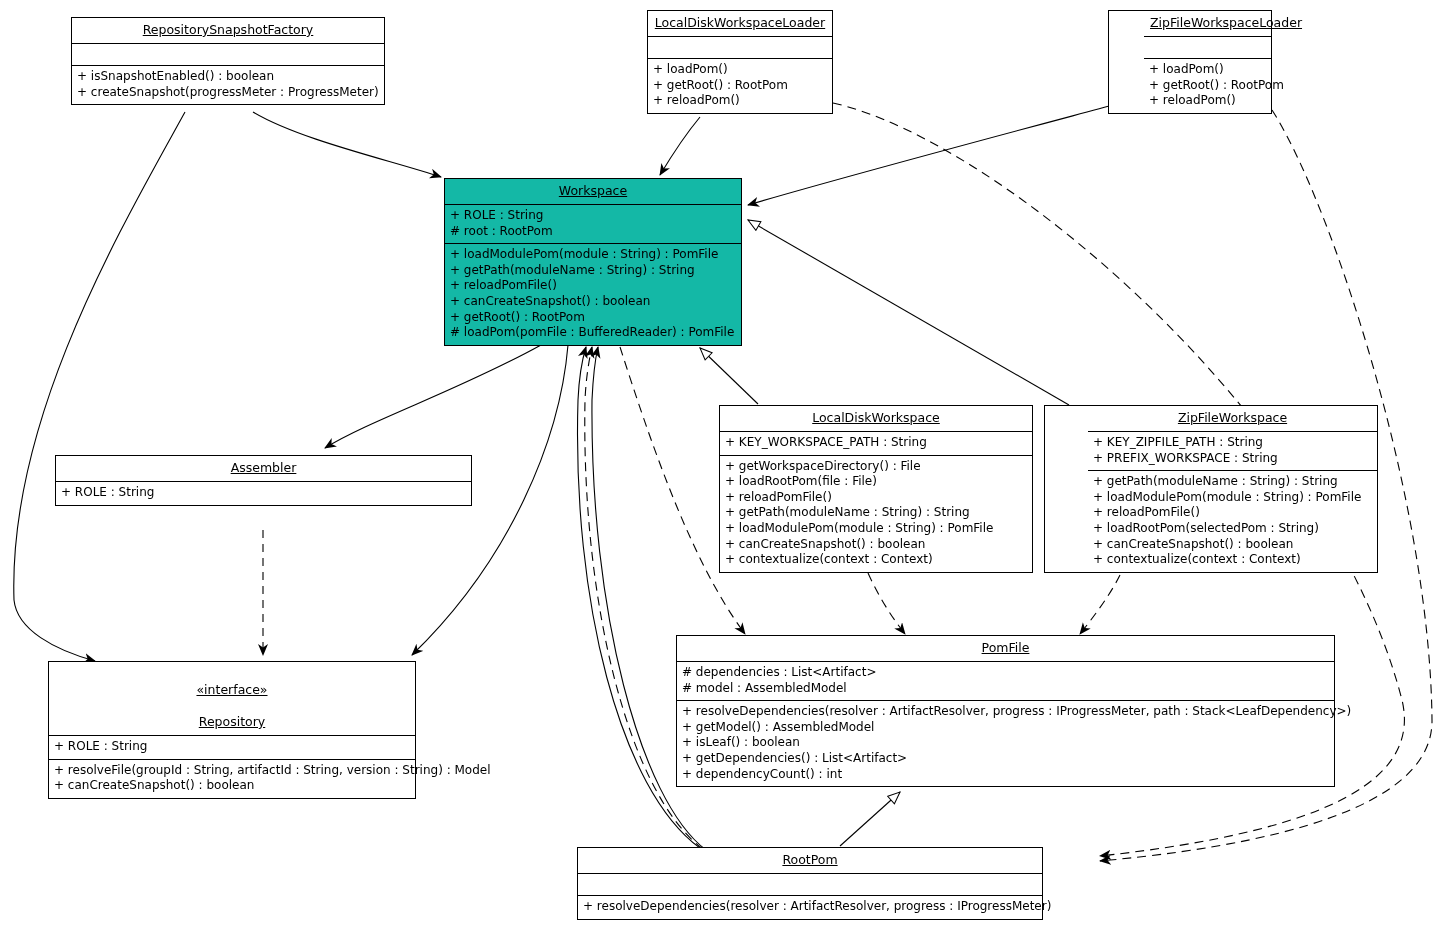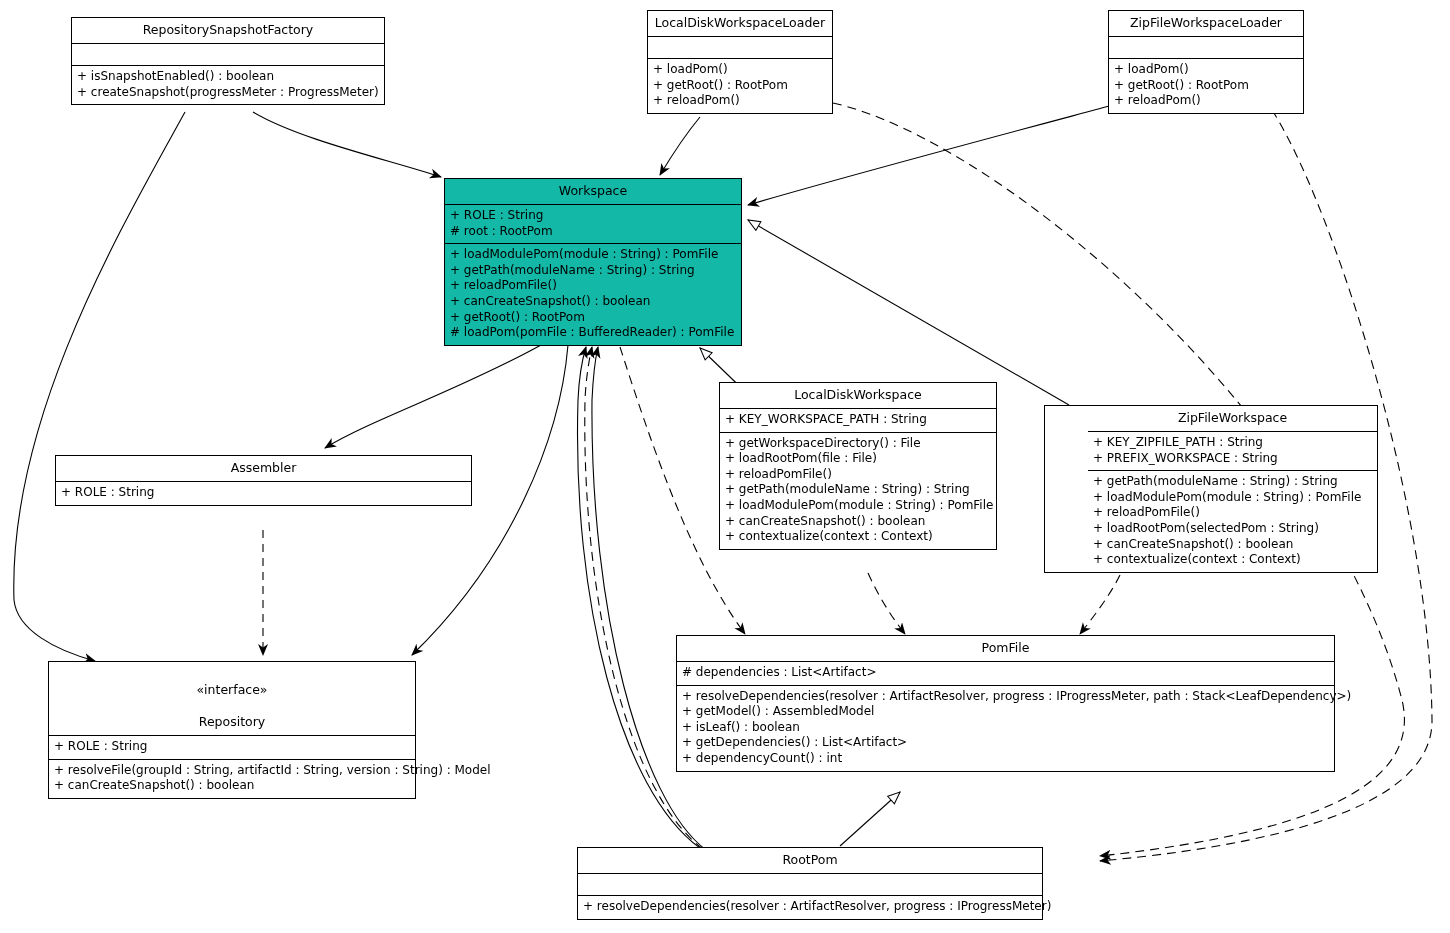--- a/index.html
+++ b/index.html
@@ -37,20 +37,21 @@
   .uml-class.highlight {
     background: #14b8a6;
   }
   .cls-name {
     text-align: center;
     font-size: 12.5px;
     line-height: 16px;
     padding: 4px 6px 5px 6px;
     color: #000;
     white-space: pre-line;
+    text-decoration: underline;
   }
   .cls-compartment {
     border-top: 1px solid #000000;
     font-size: 12px;
     line-height: 15.6px;
     padding: 3px 5px 4px 5px;
     color: #000;
     min-height: 9px;
   }
   .cls-compartment .member {
@@ -129,21 +130,21 @@
   <div class="uml-class" style="left:647px; top:10px; width:186px;">
     <div class="cls-name">LocalDiskWorkspaceLoader</div>
     <div class="cls-compartment empty"></div>
     <div class="cls-compartment">
       <div class="member">+ loadPom()</div>
       <div class="member">+ getRoot() : RootPom</div>
       <div class="member">+ reloadPom()</div>
     </div>
   </div>
 
-  <div class="uml-class" style="left:1108px; top:10px; width:196px;">
+  <div class="uml-class" style="left:1108px; top:10px; width:164px;padding-left:35px;">
     <div class="cls-name">ZipFileWorkspaceLoader</div>
     <div class="cls-compartment empty"></div>
     <div class="cls-compartment">
       <div class="member">+ loadPom()</div>
       <div class="member">+ getRoot() : RootPom</div>
       <div class="member">+ reloadPom()</div>
     </div>
   </div>
 
   <div class="uml-class highlight" style="left:444px; top:178px; width:298px;">
@@ -176,21 +177,21 @@
     </div>
     <div class="cls-compartment">
       <div class="member">+ ROLE : String</div>
     </div>
     <div class="cls-compartment">
       <div class="member">+ resolveFile(groupId : String, artifactId : String, version : String) : Model</div>
       <div class="member">+ canCreateSnapshot() : boolean</div>
     </div>
   </div>
 
-  <div class="uml-class" style="left:719px; top:382px; width:278px;">
+  <div class="uml-class" style="left:719px; top:405px; width:314px;">
     <div class="cls-name">LocalDiskWorkspace</div>
     <div class="cls-compartment">
       <div class="member">+ KEY_WORKSPACE_PATH : String</div>
     </div>
     <div class="cls-compartment">
       <div class="member">+ getWorkspaceDirectory() : File</div>
       <div class="member">+ loadRootPom(file : File)</div>
       <div class="member">+ reloadPomFile()</div>
       <div class="member">+ getPath(moduleName : String) : String</div>
       <div class="member">+ loadModulePom(module : String) : PomFile</div>
@@ -212,20 +213,21 @@
       <div class="member">+ loadRootPom(selectedPom : String)</div>
       <div class="member">+ canCreateSnapshot() : boolean</div>
       <div class="member">+ contextualize(context : Context)</div>
     </div>
   </div>
 
   <div class="uml-class" style="left:664px; top:635px; width:659px;margin-left:12px;">
     <div class="cls-name">PomFile</div>
     <div class="cls-compartment">
       <div class="member"># dependencies : List&lt;Artifact&gt;</div>
+      <div class="member"># model : AssembledModel</div>
     </div>
     <div class="cls-compartment">
       <div class="member">+ resolveDependencies(resolver : ArtifactResolver, progress : IProgressMeter, path : Stack&lt;LeafDependency&gt;)</div>
       <div class="member">+ getModel() : AssembledModel</div>
       <div class="member">+ isLeaf() : boolean</div>
       <div class="member">+ getDependencies() : List&lt;Artifact&gt;</div>
       <div class="member">+ dependencyCount() : int</div>
     </div>
   </div>
 

